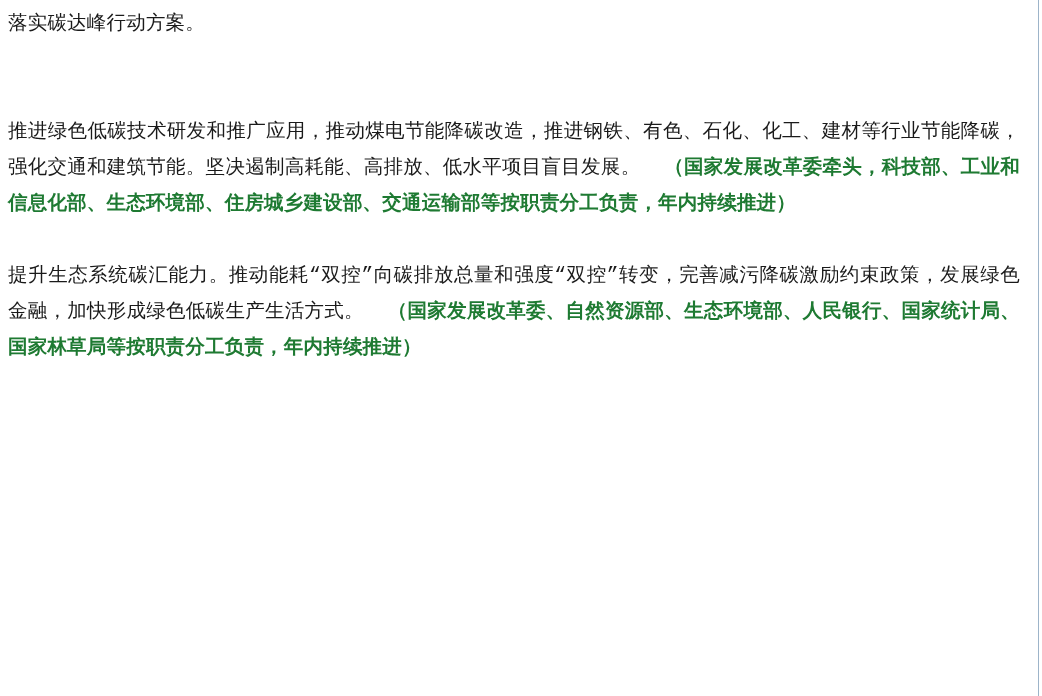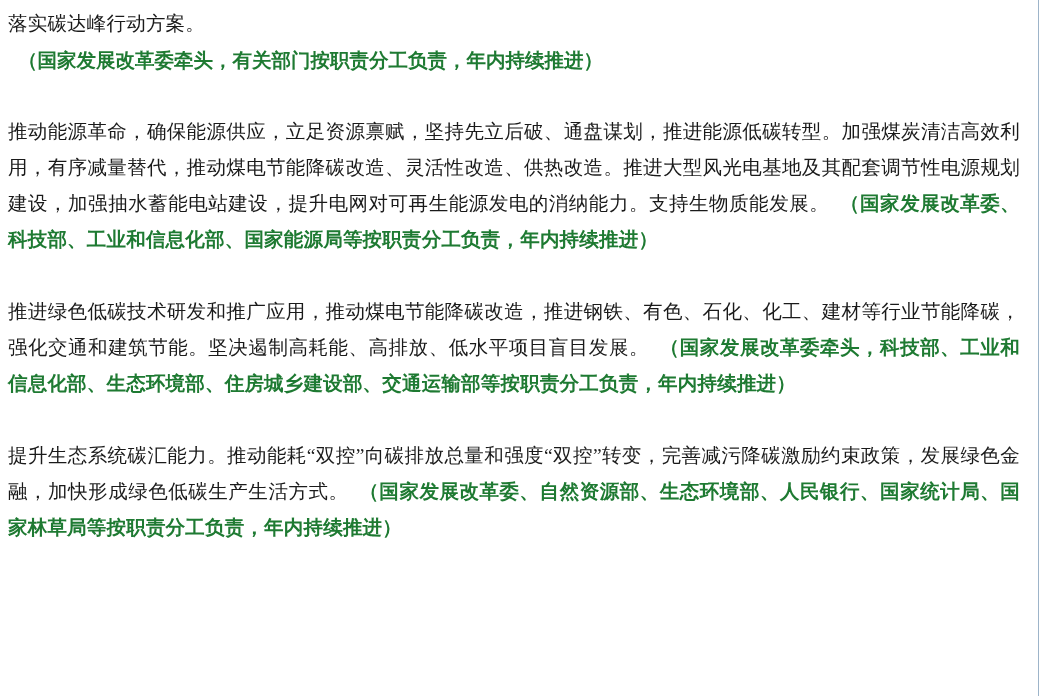--- a/index.html
+++ b/index.html
@@ -46,21 +46,21 @@
     box-sizing: border-box;
   }
   p.para {
     margin: 0 0 0 0;
     font-size: 19.5px;
     line-height: 36px;
     color: #1a1a1a;
     text-align: justify;
     text-justify: inter-ideograph;
     letter-spacing: 0.2px;
-    font-family: Liberation Serif, serif;
+    font-family: Liberation Mono, monospace;
   }
   .spacer {
     height: 36px;
   }
   .agency {
     color: #1e7a32;
     font-weight: bold;
   }
   .agency-line {
     display: block;
@@ -76,25 +76,23 @@
 
 <div id="doc">
 
   <div class="frame-top"></div>
   <div class="frame-right"></div>
 
   <div class="page-body">
 
     <p class="para">落实碳达峰行动方案。</p>
 
-    <span class="agency-line">（国家发展改革委牵头，有关部门按职责分工负责，年内持续推进）</span>
 
     <div class="spacer"></div>
 
-    <p class="para"><span>推动能源革命，确保能源供应，立足资源禀赋，坚持先立后破、通盘谋划，推进能源低碳转型。加强煤炭清洁高效利用，有序减量替代，推动煤电节能降碳改造、灵活性改造、供热改造。推进大型风光电基地及其配套调节性电源规划建设，加强抽水蓄能电站建设，提升电网对可再生能源发电的消纳能力。支持生物质能发展。</span><span class="agency">&nbsp;&nbsp;</span><span class="agency">（国家发展改革委、科技部、工业和信息化部、国家能源局等按职责分工负责，年内持续推进）</span></p>
 
     <div class="spacer"></div>
 
     <p class="para"><span>推进绿色低碳技术研发和推广应用，推动煤电节能降碳改造，推进钢铁、有色、石化、化工、建材等行业节能降碳，强化交通和建筑节能。坚决遏制高耗能、高排放、低水平项目盲目发展。</span><span class="agency">&nbsp;&nbsp;</span><span class="agency">（国家发展改革委牵头，科技部、工业和信息化部、生态环境部、住房城乡建设部、交通运输部等按职责分工负责，年内持续推进）</span></p>
 
     <div class="spacer"></div>
 
     <p class="para"><span>提升生态系统碳汇能力。推动能耗“双控”向碳排放总量和强度“双控”转变，完善减污降碳激励约束政策，发展绿色金融，加快形成绿色低碳生产生活方式。</span><span class="agency">&nbsp;&nbsp;</span><span class="agency">（国家发展改革委、自然资源部、生态环境部、人民银行、国家统计局、国家林草局等按职责分工负责，年内持续推进）</span></p>
 
   </div>

